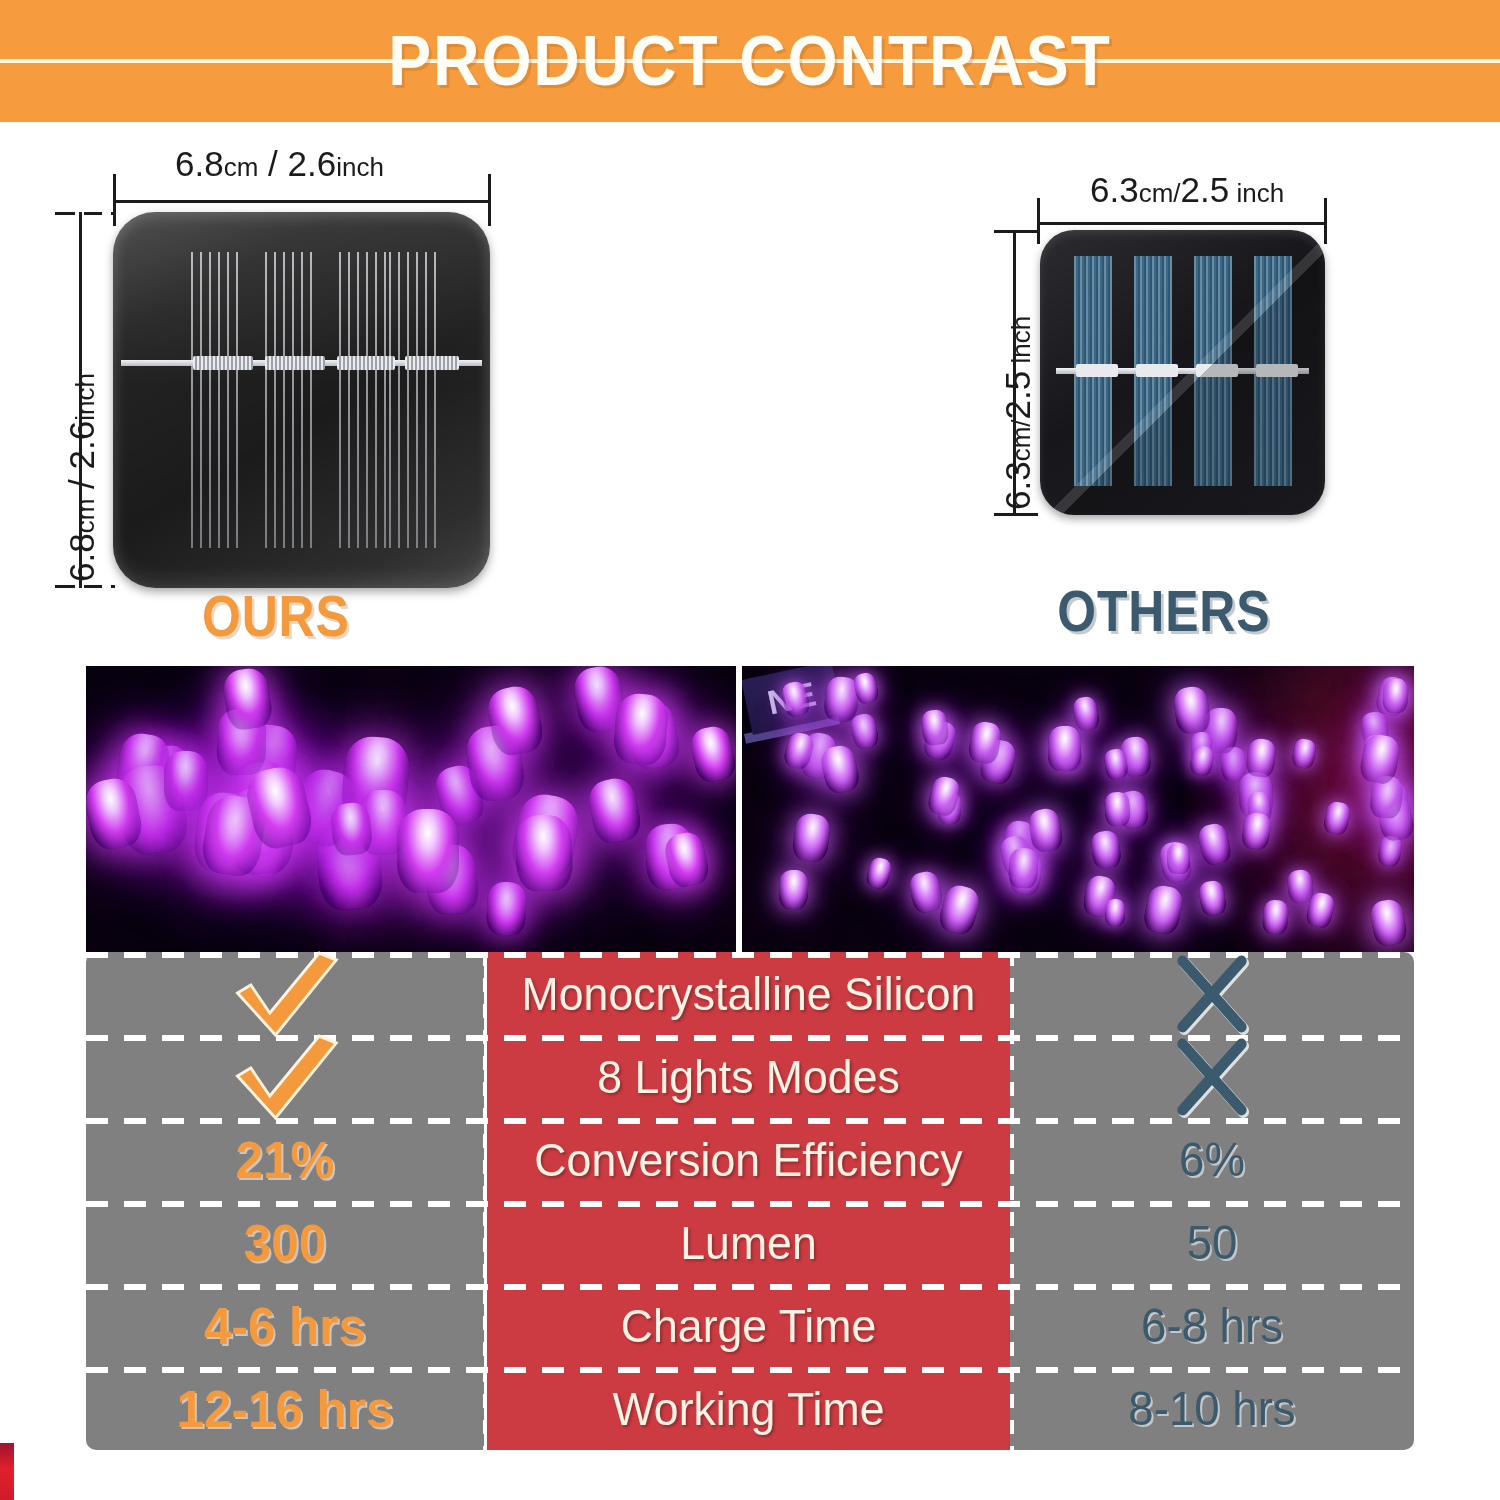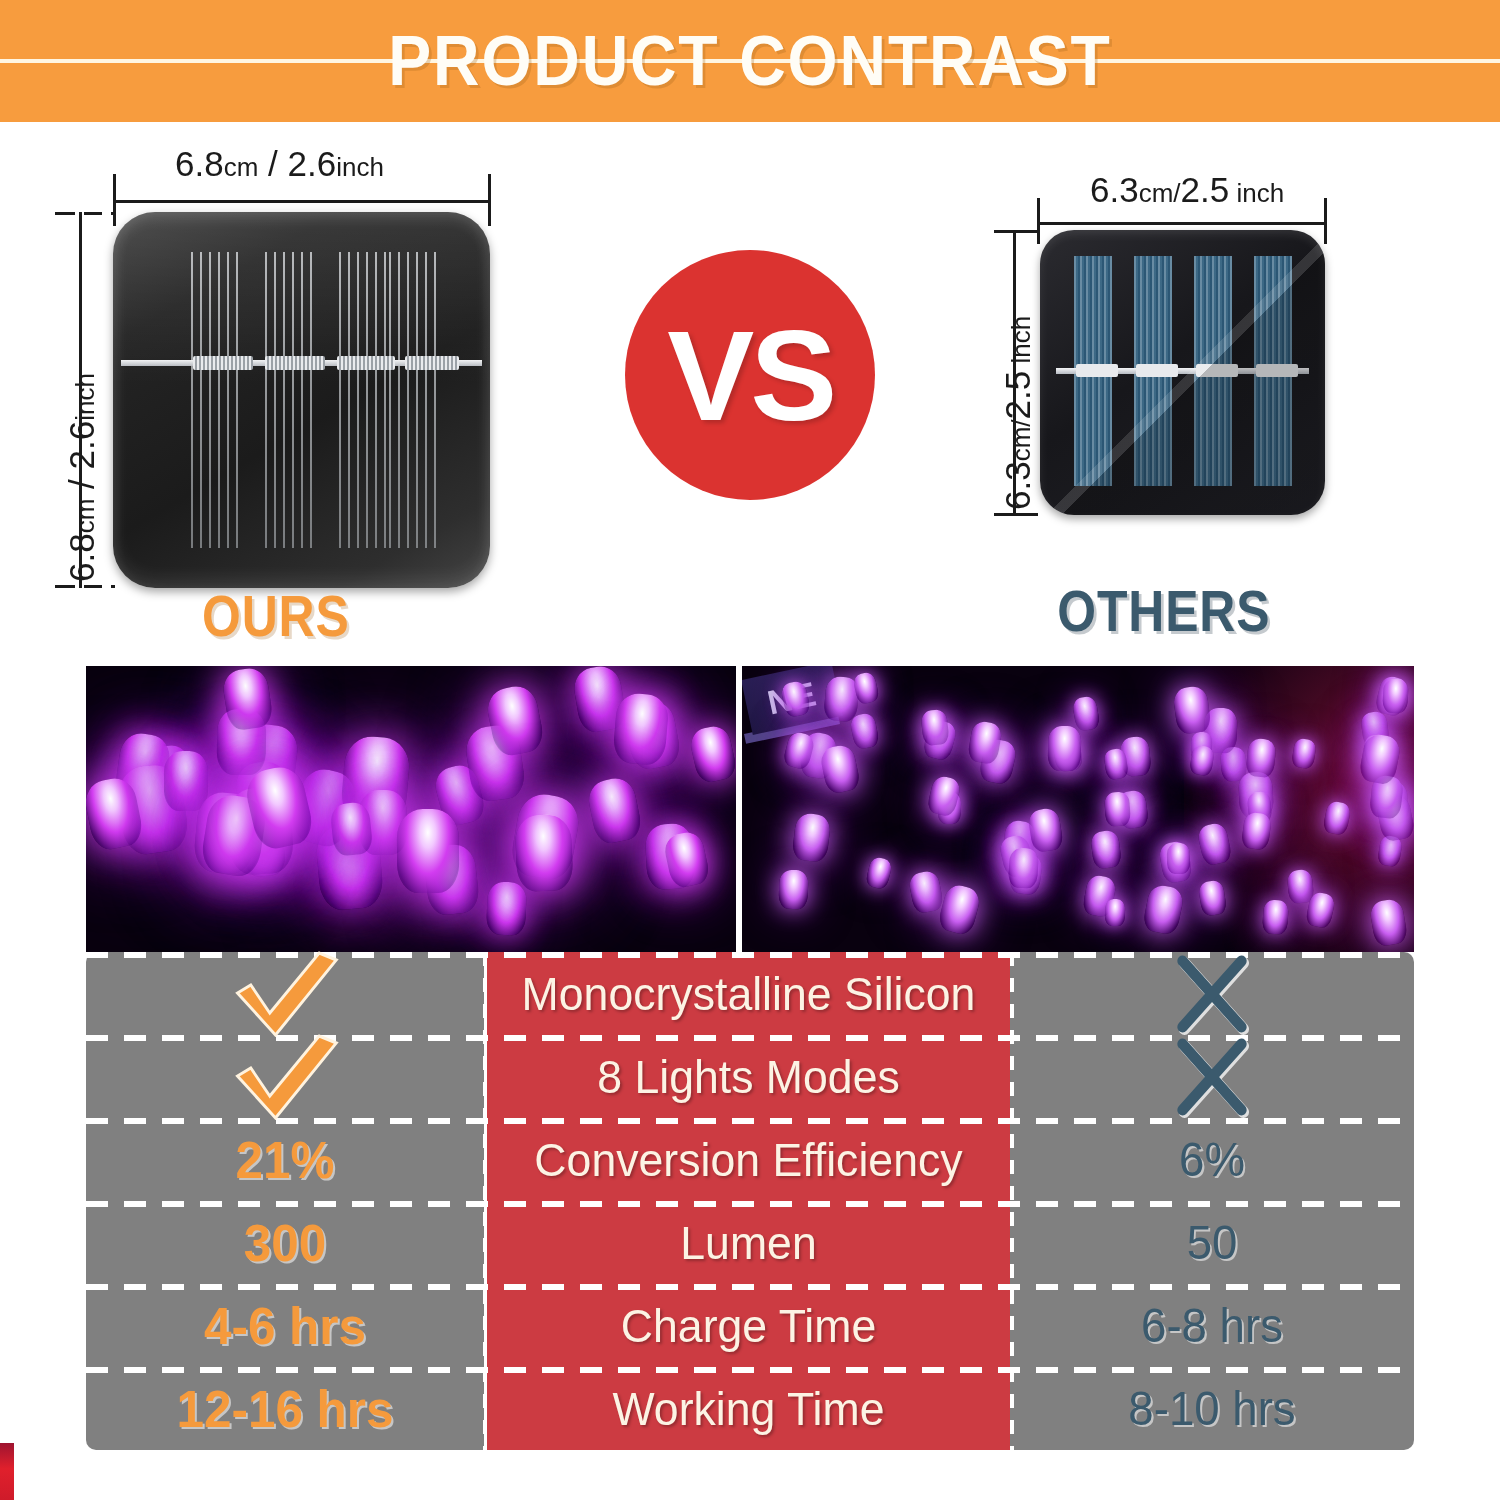--- a/index.html
+++ b/index.html
@@ -250,23 +250,20 @@
         <div class="fing" style="left:45px;"></div>
     </div>
     <div class="busbar"></div>
     <div class="busnode" style="left:80px;width:60px;"></div>
     <div class="busnode" style="left:152px;width:60px;"></div>
     <div class="busnode" style="left:224px;width:58px;"></div>
     <div class="busnode" style="left:292px;width:54px;"></div>
     <div class="gloss"></div>
   </div>
 
-  <div class="vs-badge">
-    <span class="vs-text">VS</span>
-  </div>
 
   <div>
     <div class="dim" style="left:1090px;top:48px;">
       <span class="big">6.3</span><span class="sm">cm/</span><span class="big">2.5</span><span class="sm"> inch</span>
     </div>
     <div class="ruler-h" style="left:1037px;top:100px;width:290px;"></div>
     <div class="tick-v" style="left:1037px;top:76px;height:46px;"></div>
     <div class="tick-v" style="left:1324px;top:76px;height:46px;"></div>
   </div>
 

